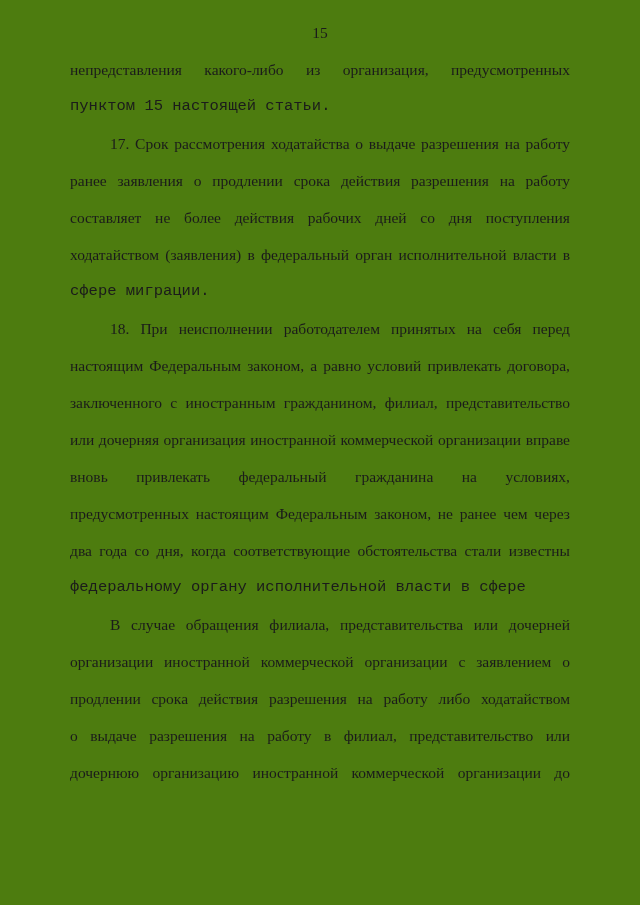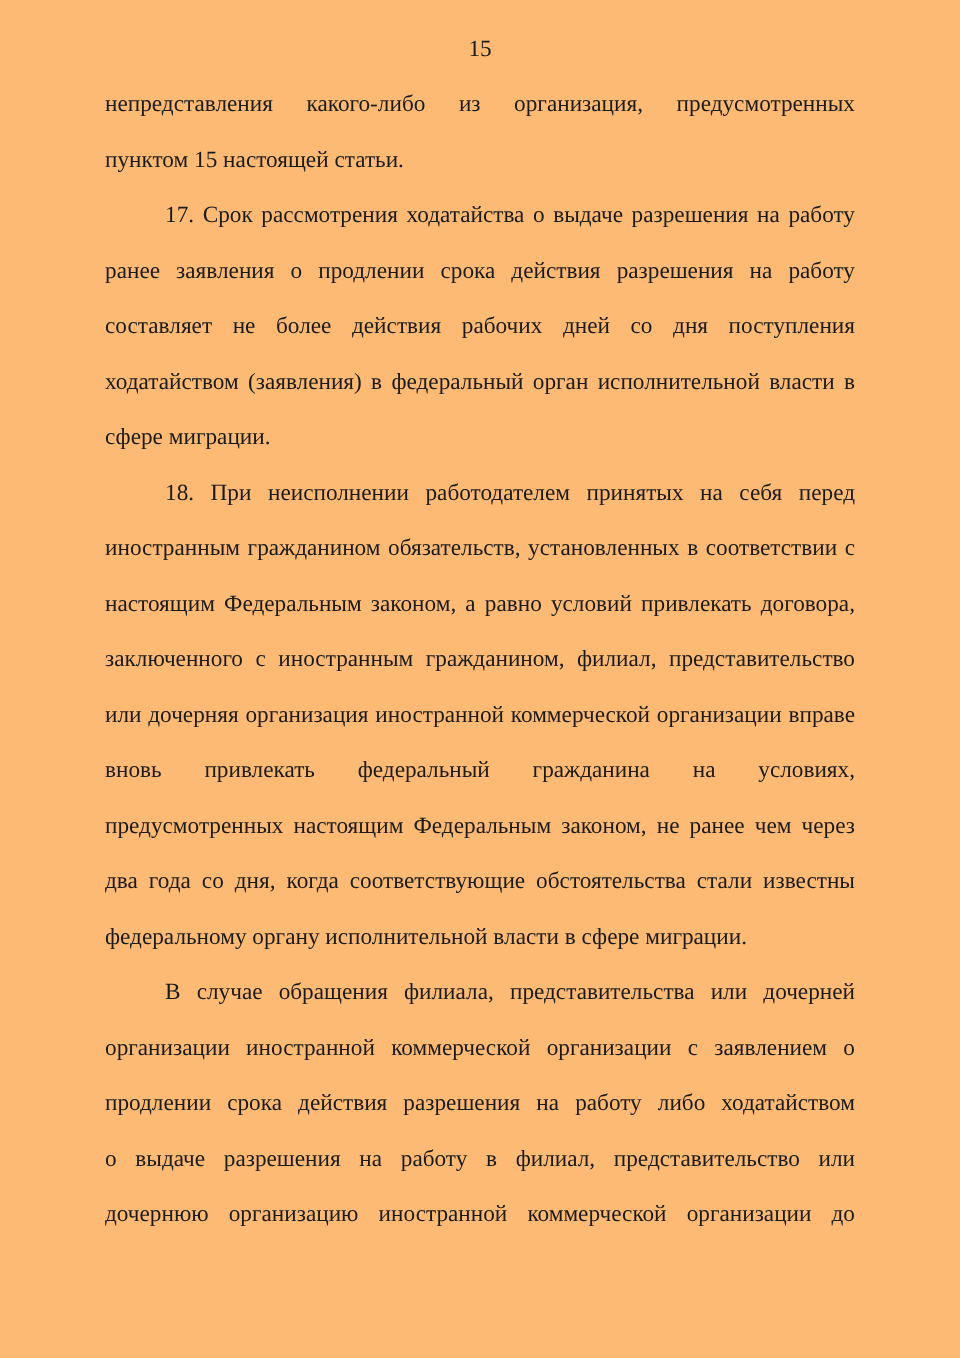--- a/index.html
+++ b/index.html
@@ -12,21 +12,21 @@
     height: 905px;
     overflow: hidden;
     font-family: "Liberation Serif", serif;
     color: #1b1b1b;
   }
   .page {
     box-sizing: border-box;
     width: 640px;
     height: 905px;
     padding: 14px 70px 0 70px;
-    background: #fdba74;
+    background: #4d7c0f;
   }
   .page-number {
     text-align: center;
     font-size: 15.5px;
     line-height: 37px;
     height: 37px;
   }
   .paragraph {
     margin: 0;
   }
@@ -35,22 +35,23 @@
     line-height: 37px;
     height: 37px;
     white-space: normal;
     overflow: hidden;
   }
   .line.just {
     text-align: justify;
     text-align-last: justify;
   }
   .line.left {
-    text-align: right;
+    text-align: left;
     text-align-last: left;
+    font-family: Liberation Mono, monospace;
   }
   .line.indent {
     padding-left: 40px;
   }
 </style>
 </head>
 <body>
 
 <div class="page">
   <div class="page-number">15</div>
@@ -61,21 +62,20 @@
       </div>
       <div class="paragraph">
         <div class="line just indent">17. Срок рассмотрения ходатайства о выдаче разрешения на работу</div>
         <div class="line just">ранее заявления о продлении срока действия разрешения на работу</div>
         <div class="line just">составляет не более действия рабочих дней со дня поступления</div>
         <div class="line just">ходатайством (заявления) в федеральный орган исполнительной власти в</div>
         <div class="line left">сфере миграции.</div>
       </div>
       <div class="paragraph">
         <div class="line just indent">18. При неисполнении работодателем принятых на себя перед</div>
-        <div class="line just">иностранным гражданином обязательств, установленных в соответствии с</div>
         <div class="line just">настоящим Федеральным законом, а равно условий привлекать договора,</div>
         <div class="line just">заключенного с иностранным гражданином, филиал, представительство</div>
         <div class="line just">или дочерняя организация иностранной коммерческой организации вправе</div>
         <div class="line just">вновь привлекать федеральный гражданина на условиях,</div>
         <div class="line just">предусмотренных настоящим Федеральным законом, не ранее чем через</div>
         <div class="line just">два года со дня, когда соответствующие обстоятельства стали известны</div>
         <div class="line left">федеральному органу исполнительной власти в сфере миграции.</div>
       </div>
       <div class="paragraph">
         <div class="line just indent">В случае обращения филиала, представительства или дочерней</div>

